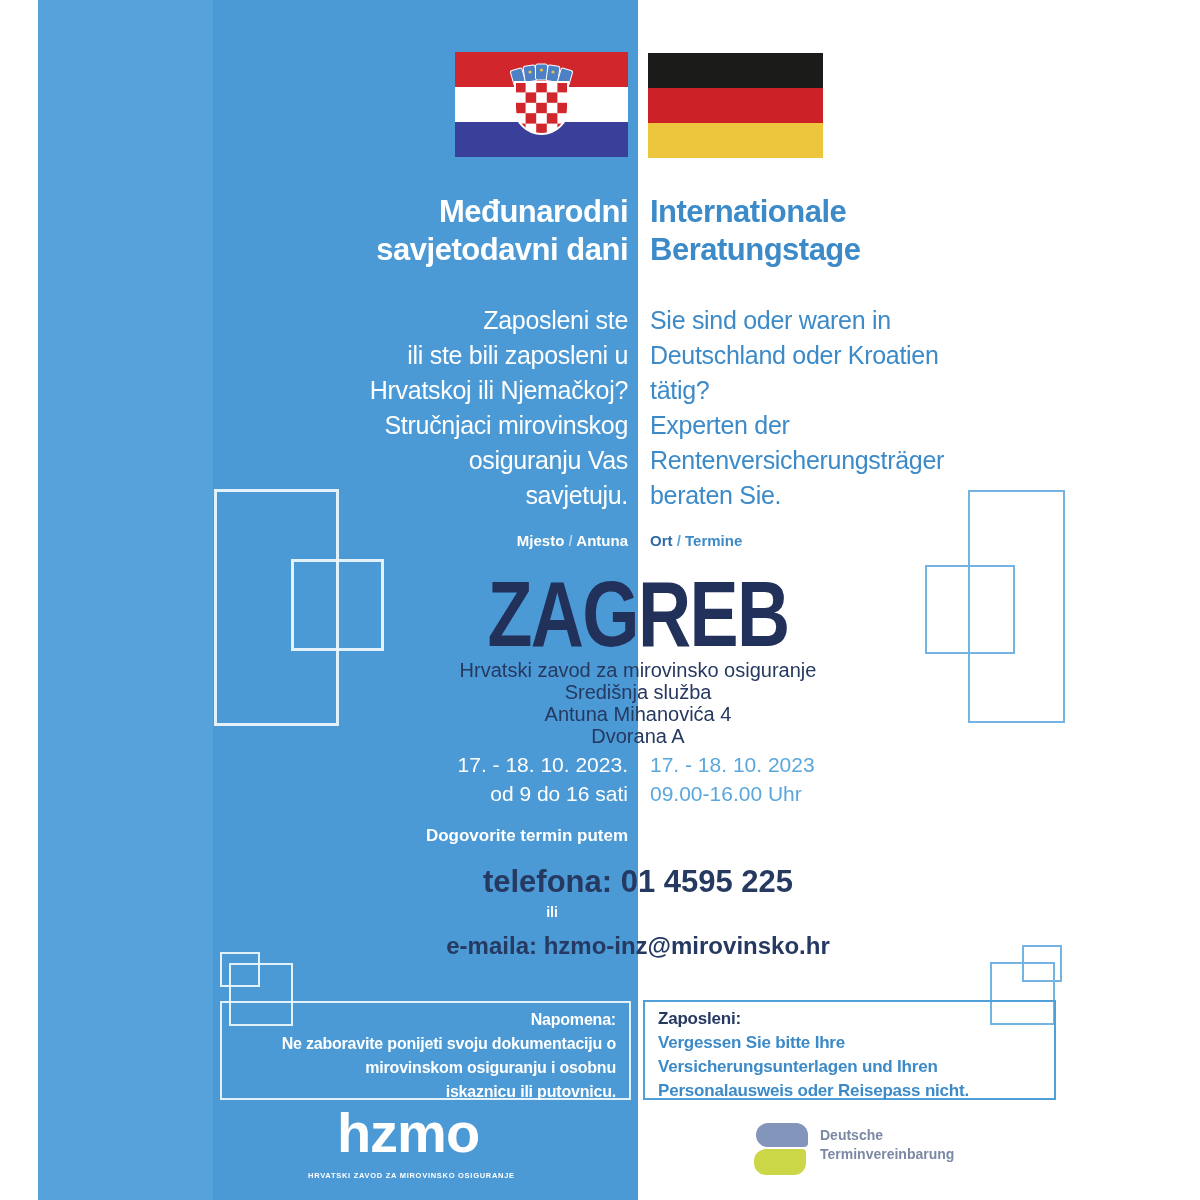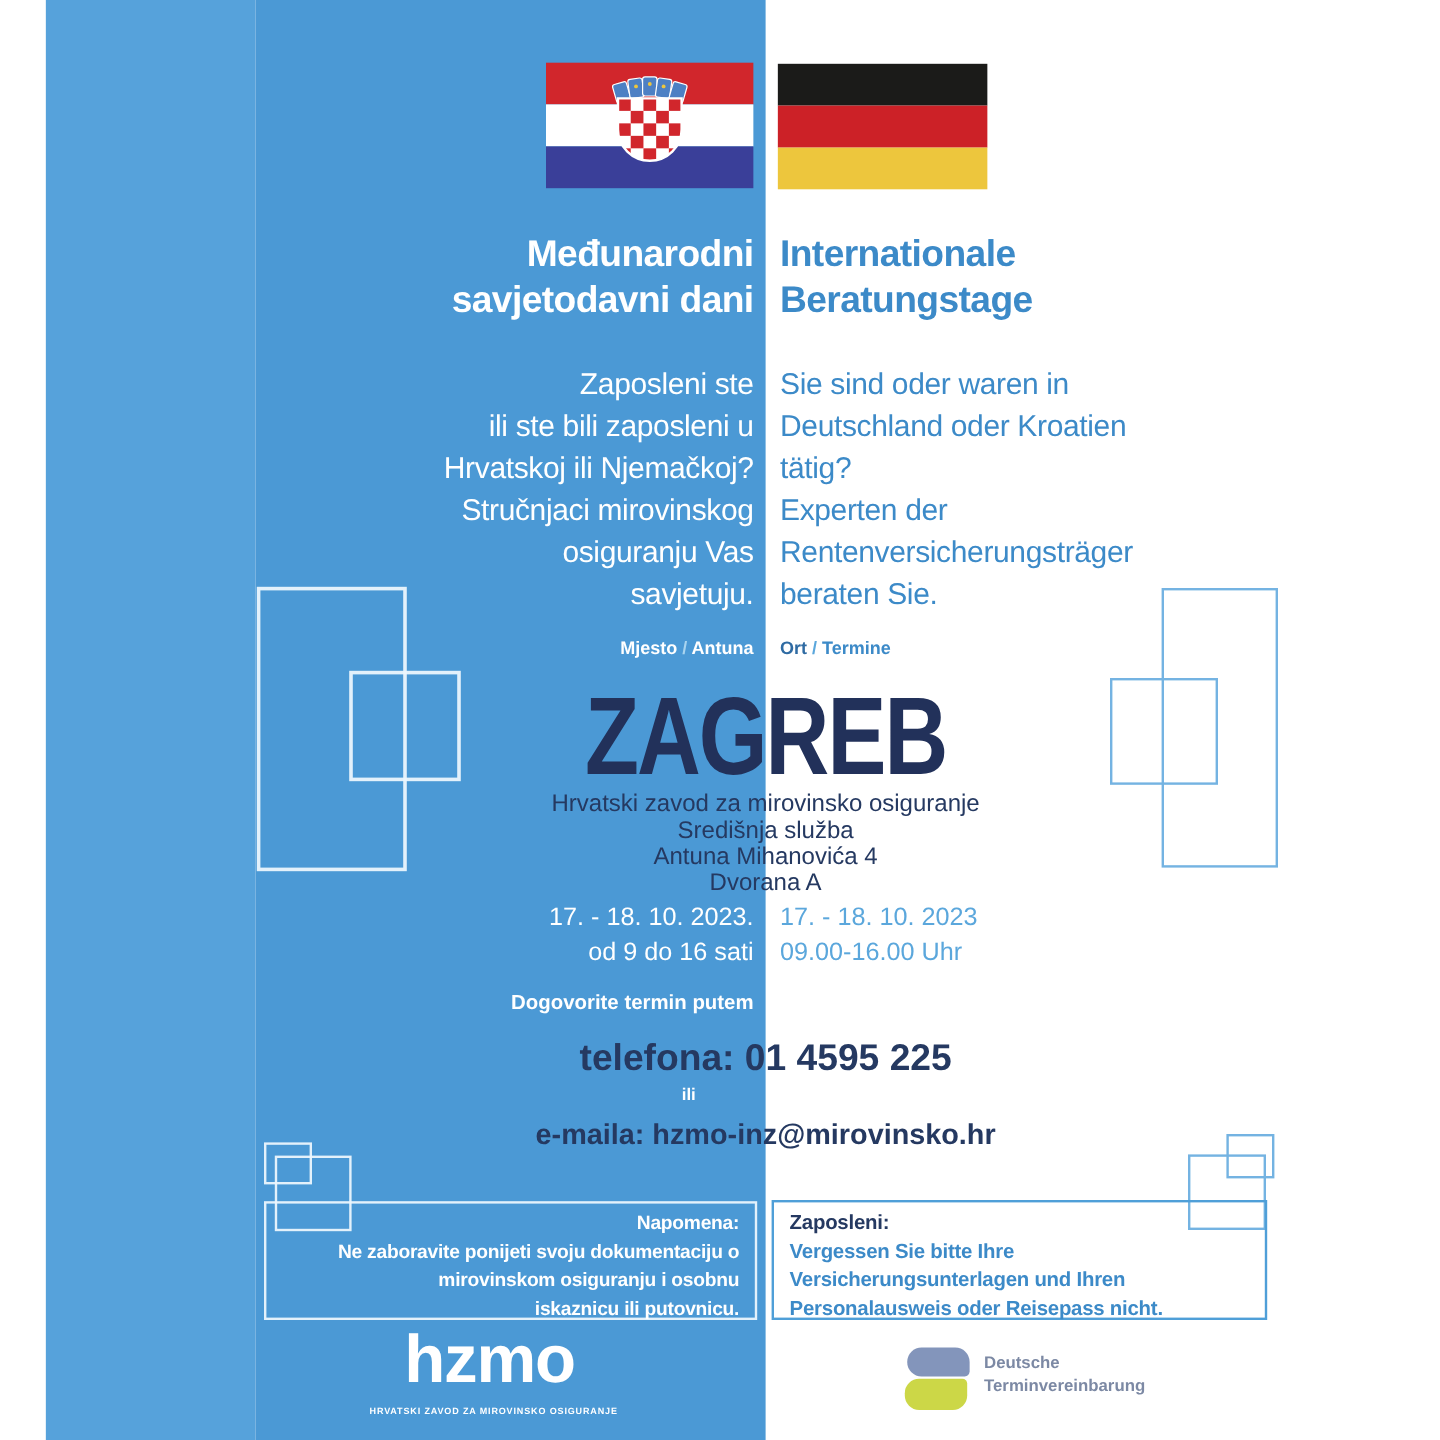--- a/index.html
+++ b/index.html
@@ -21,21 +21,21 @@
 
   .zagreb{
     position:absolute;left:0;top:568px;width:1200px;text-align:center;
     font-size:92px;font-weight:bold;line-height:92px;letter-spacing:-2px;
     color:var(--navy-deep,#22315a);transform:scaleX(.8);transform-origin:50% 50%;
   }
   .address{position:absolute;left:0;top:659px;width:1200px;text-align:center;
     color:var(--navy,#253961);font-size:20px;line-height:22px;font-weight:normal;}
   .phone{position:absolute;left:0;top:864px;width:1200px;text-align:center;
     color:var(--navy,#253961);font-size:31px;font-weight:bold;line-height:36px;}
-  .ili{position:absolute;left:446px;top:903px;width:180px;text-align:center;
+  .ili{position:absolute;left:424px;top:903px;width:180px;text-align:center;
     color:#ffffff;font-size:14px;font-weight:bold;line-height:18px;}
   .email{position:absolute;left:0;top:931px;width:1200px;text-align:center;
     color:var(--navy,#253961);font-size:24px;font-weight:bold;line-height:30px;}
 
   .deco{position:absolute;background:transparent;}
   .deco-w{border:3px solid rgba(235,246,253,.95);}
   .deco-w2{border:2px solid rgba(235,246,253,.95);}
   .deco-b{border:2px solid var(--deco-blue,#74b3e2);}
 
   .note-box-hr{

